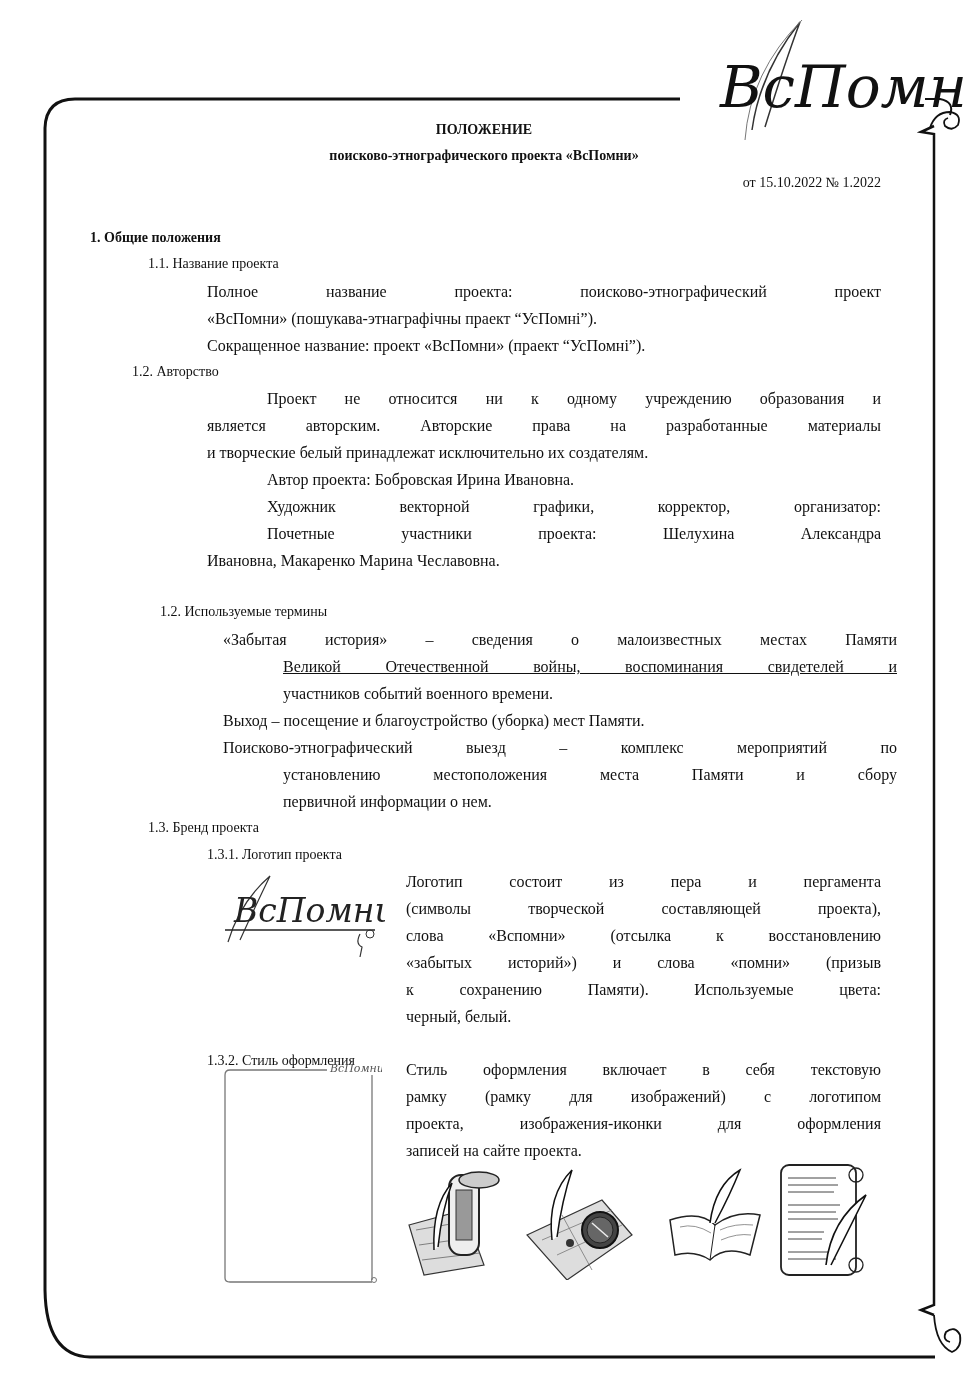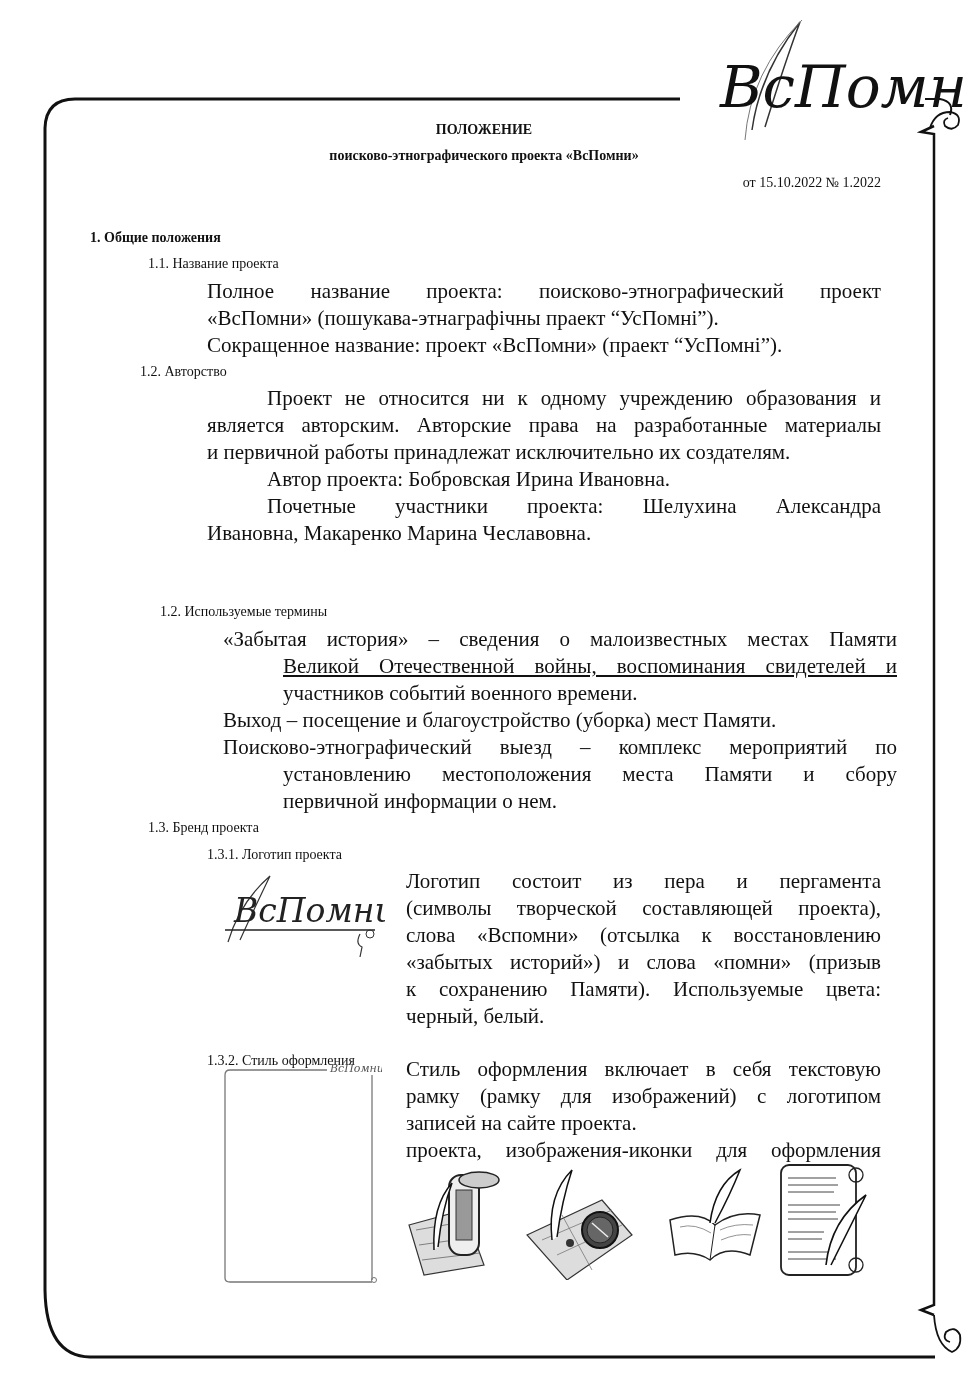--- a/index.html
+++ b/index.html
@@ -3,21 +3,21 @@
 <meta charset="utf-8">
 <style>
   html, body { margin:0; padding:0; background:#ffffff; }
   body { width:980px; height:1395px; position:relative; overflow:hidden;
          font-family:"Liberation Serif", "DejaVu Serif", serif; color:#111; }
   .frame-svg { position:absolute; left:0; top:0; }
   .logo-top { position:absolute; left:690px; top:12px; }
   .t { position:absolute; font-size:14px; line-height:26px; white-space:nowrap; }
   .center { text-align:center; }
   .bold { font-weight:bold; }
-  .para { position:absolute; font-size:21px; line-height:27px; }
+  .para { position:absolute; font-size:16px; line-height:27px; }
   .para .line { display:block; text-align:justify; text-align-last:justify; height:27px; }
   .para .line.last { text-align-last:left; }
   .thumb-logo { position:absolute; left:220px; top:872px; }
   .thumb-frame { position:absolute; left:222px; top:1060px; }
   .icon-box { position:absolute; top:1165px; }
 </style>
 </head>
 <body>
 
 <svg class="frame-svg" width="980" height="1395">
@@ -42,26 +42,27 @@
 
 <div class="t bold" style="left:90px;top:225px;">1. Общие положения</div>
 
 <div class="t" style="left:148px;top:251px;">1.1. Название проекта</div>
 <div class="para" style="left:207px;width:674px;top:278px;">
   <span class="line">Полное название проекта: поисково-этнографический проект</span>
   <span class="line last">«ВсПомни» (пошукава-этнаграфічны праект “УсПомні”).</span>
   <span class="line last">Сокращенное название: проект «ВсПомни» (праект “УсПомні”).</span>
 </div>
 
-<div class="t" style="left:140px;top:359px;font-family:Liberation Serif, serif;">1.2. Авторство</div>
+<div class="t" style="left:132px;top:359px;font-family:Liberation Serif, serif;">1.2. Авторство</div>
 <div class="para" style="left:207px;width:674px;top:385px;">
   <span class="line" style="padding-left:60px;">Проект не относится ни к одному учреждению образования и</span>
   <span class="line">является авторским. Авторские права на разработанные материалы</span>
-  <span class="line last">и первичной работы принадлежат исключительно их создателям.</span>
+  <span class="line last">и творческие белый принадлежат исключительно их создателям.</span>
   <span class="line last" style="padding-left:60px;">Автор проекта: Бобровская Ирина Ивановна.</span>
+  <span class="line" style="padding-left:60px;">Художник векторной графики, корректор, организатор:</span>
   <span class="line" style="padding-left:60px;">Почетные участники проекта: Шелухина Александра</span>
   <span class="line last">Ивановна, Макаренко Марина Чеславовна.</span>
 </div>
 
 <div class="t" style="left:148px;top:599px;margin-left:12px;">1.2. Используемые термины</div>
 <div class="para" style="left:207px;width:674px;top:626px;margin-left:16px;">
   <span class="line">«Забытая история» – сведения о малоизвестных местах Памяти</span>
   <span class="line" style="padding-left:60px;text-decoration:underline;">Великой Отечественной войны, воспоминания свидетелей и</span>
   <span class="line last" style="padding-left:60px;">участников событий военного времени.</span>
   <span class="line last">Выход – посещение и благоустройство (уборка) мест Памяти.</span>
@@ -98,22 +99,22 @@
     <path d="M 105 10 L 8 10 Q 3 10 3 15 L 3 218 Q 3 222 8 222 L 150 222" fill="none" stroke="#777" stroke-width="1.3"></path>
     <path d="M 150 15 L 150 220" fill="none" stroke="#777" stroke-width="1.3"></path>
     <circle cx="152" cy="220" r="2.5" fill="none" stroke="#777" stroke-width="1"></circle>
     <text x="108" y="12" font-family="DejaVu Serif, serif" font-style="italic" font-size="11" fill="#555">ВсПомни</text>
   </svg>
 </div>
 
 <div class="para" style="left:406px;width:475px;top:1056px;">
   <span class="line">Стиль оформления включает в себя текстовую</span>
   <span class="line">рамку (рамку для изображений) с логотипом</span>
+  <span class="line">проекта, изображения-иконки для оформления</span>
   <span class="line last">записей на сайте проекта.</span>
-  <span class="line">проекта, изображения-иконки для оформления</span>
 </div>
 
 <div class="icon-box" style="left:404px;">
   <svg width="120" height="115">
     <polygon points="5,60 60,45 80,100 20,110" fill="#ddd" stroke="#333" stroke-width="1.2"></polygon>
     <path d="M 12 65 L 70 55 M 15 80 L 72 72 M 18 95 L 76 88" stroke="#666" stroke-width="0.8"></path>
     <rect x="45" y="10" width="30" height="80" rx="12" fill="#eee" stroke="#222" stroke-width="2"></rect>
     <rect x="52" y="25" width="16" height="50" fill="#999" stroke="#333"></rect>
     <ellipse cx="75" cy="15" rx="20" ry="8" fill="#ccc" stroke="#222" stroke-width="1.5"></ellipse>
     <path d="M 30 85 Q 28 40 48 18 Q 38 45 34 82" fill="#fff" stroke="#111" stroke-width="1.5"></path>

